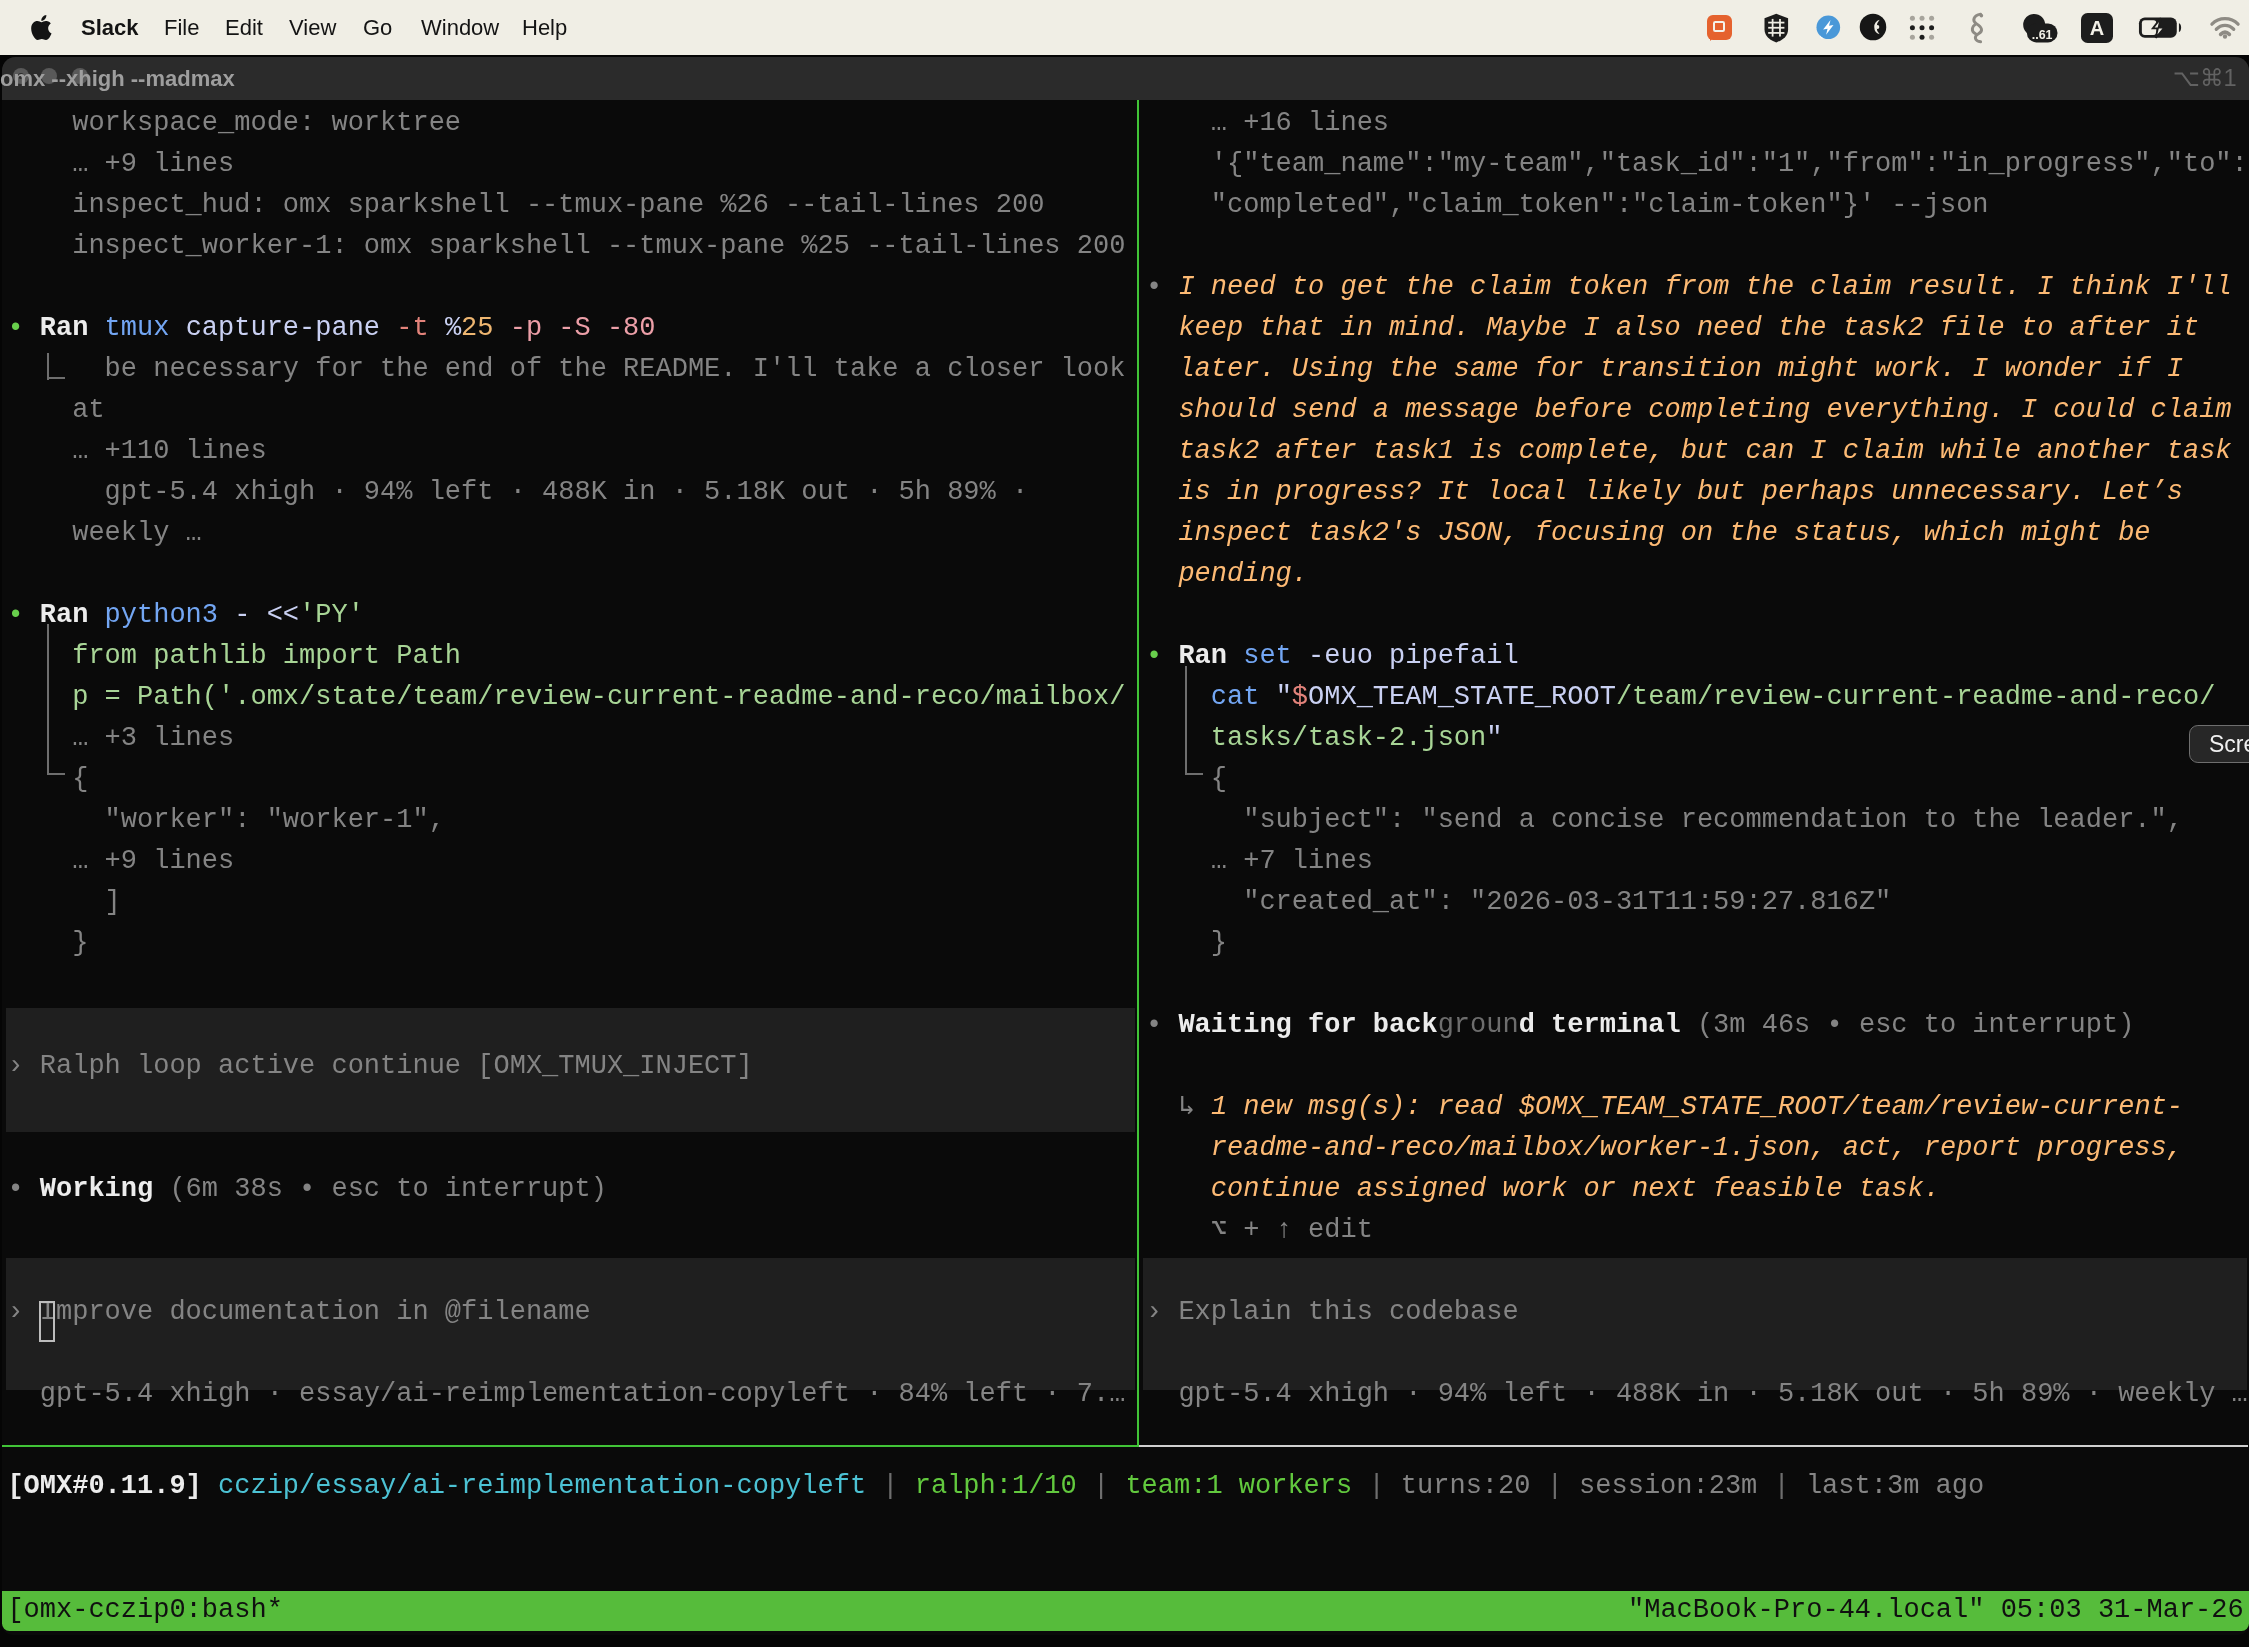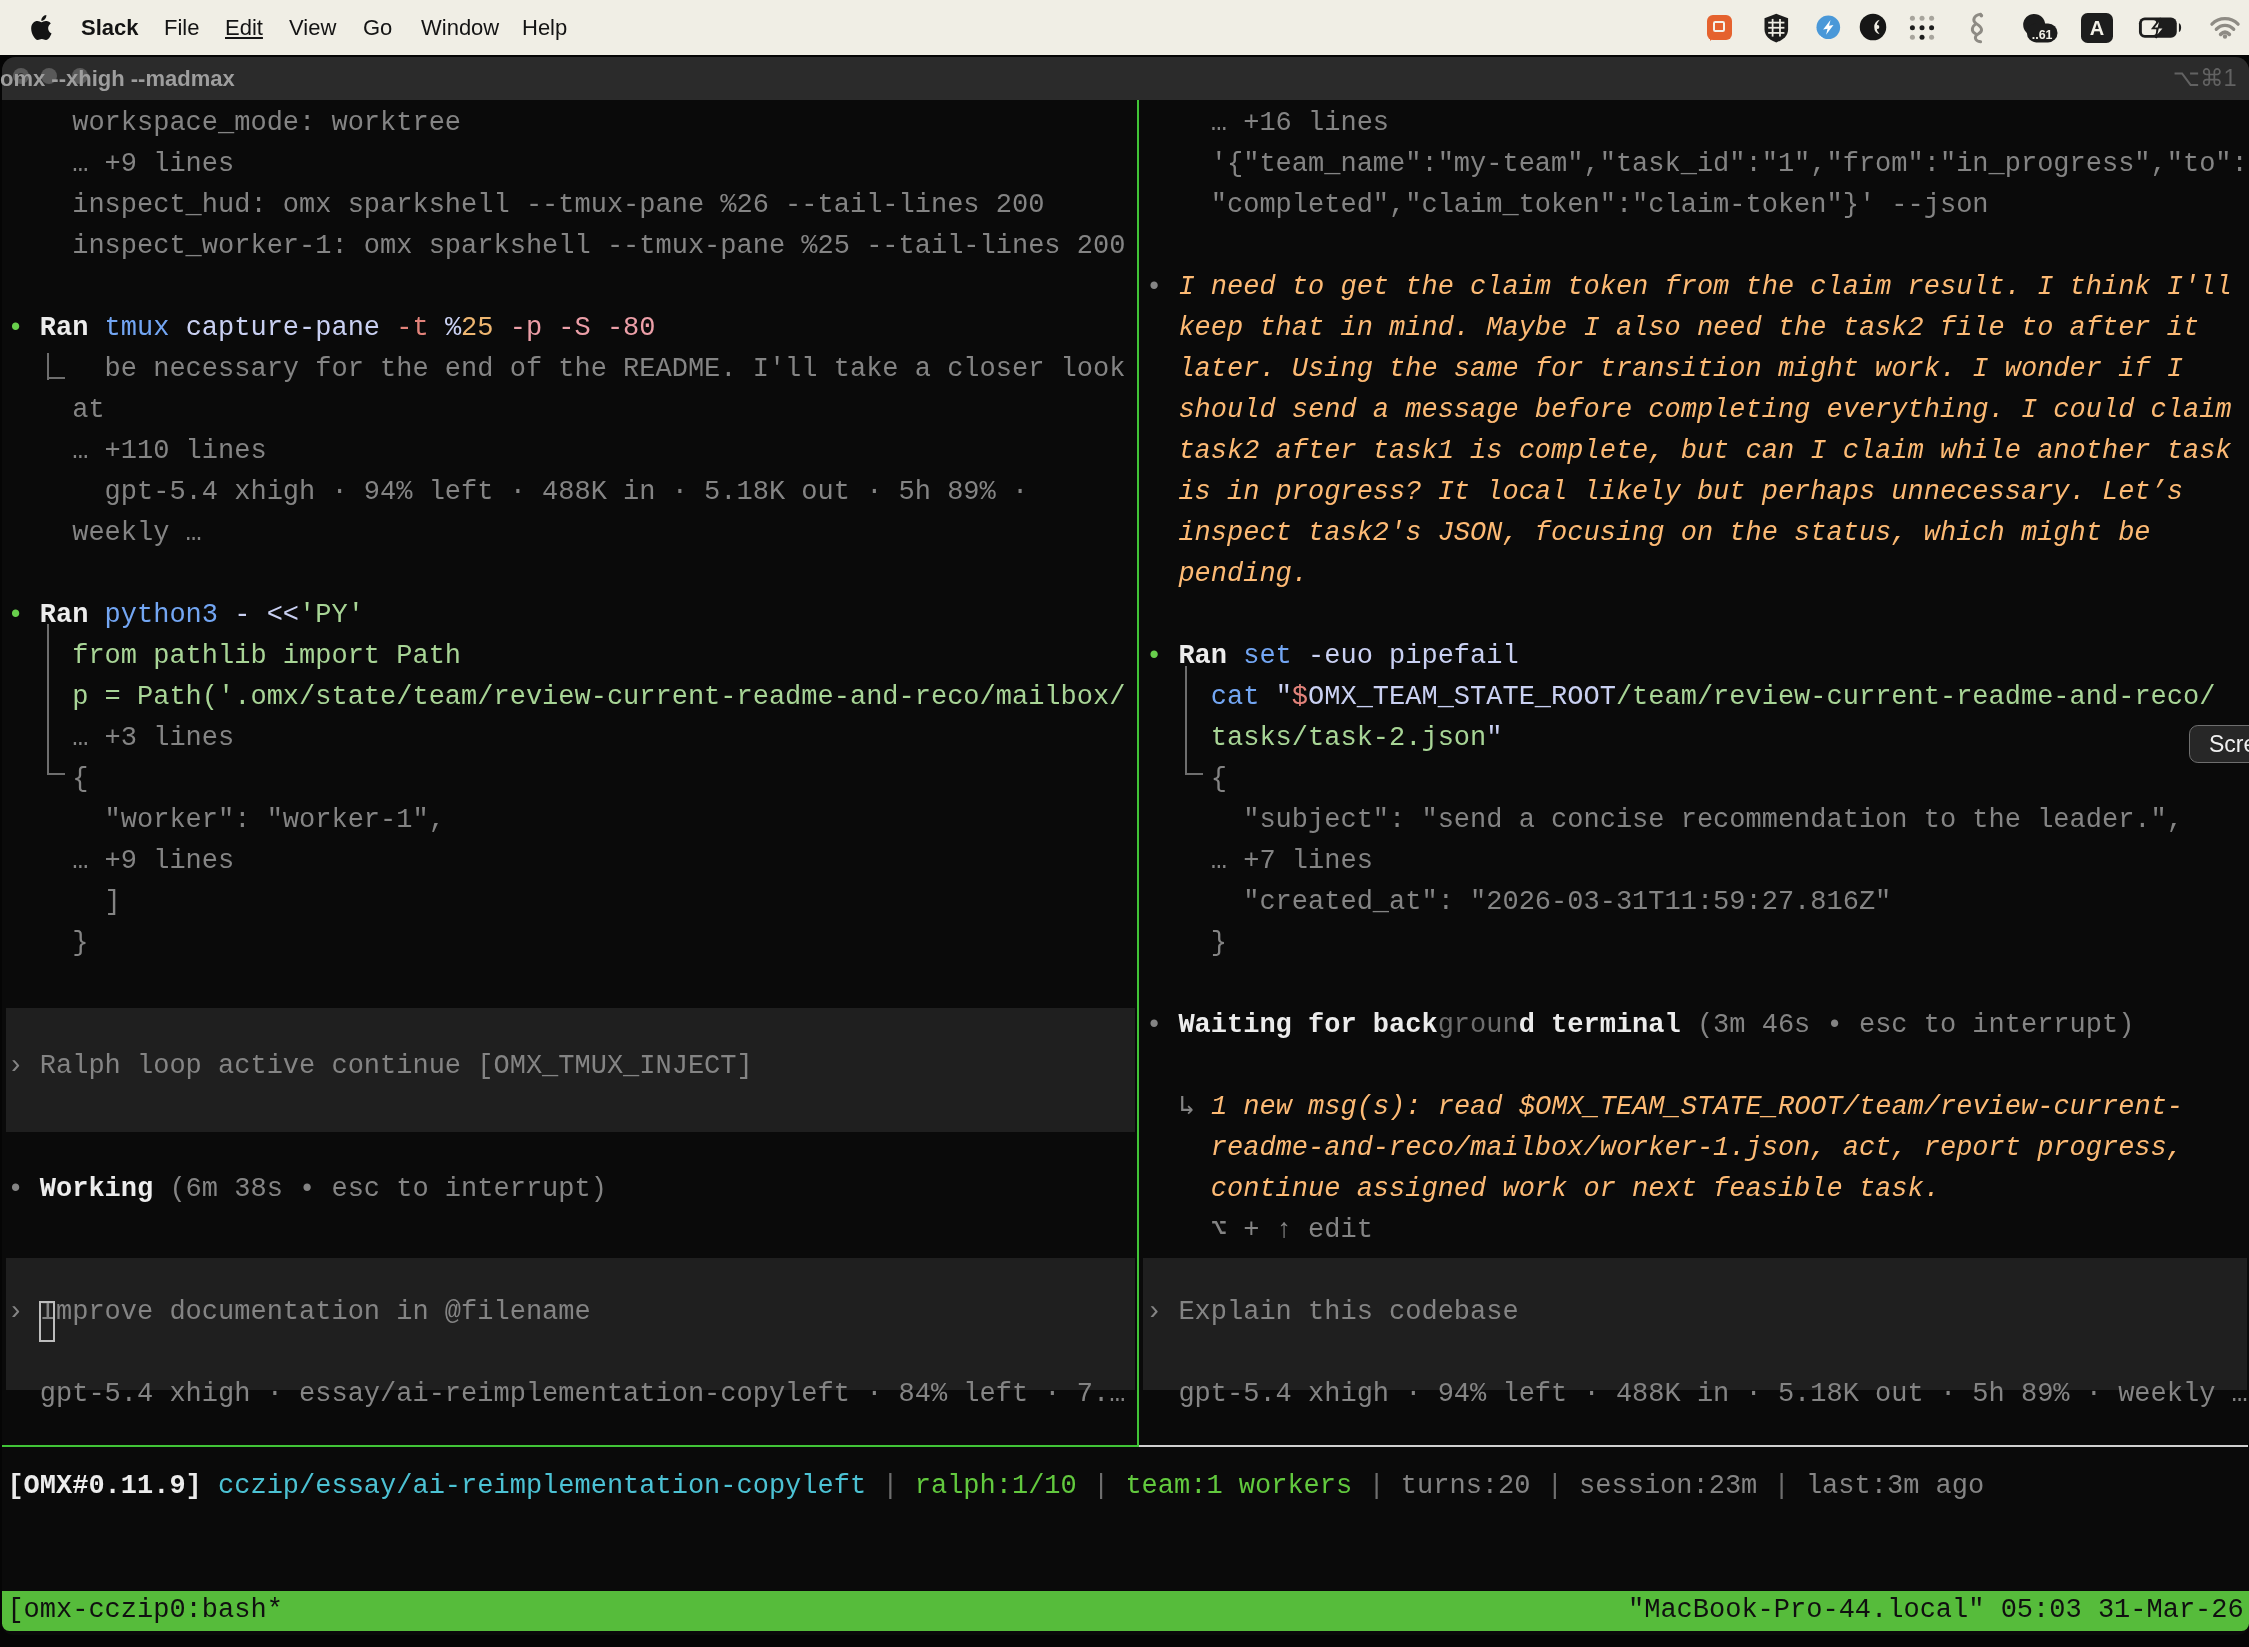--- a/index.html
+++ b/index.html
@@ -20,21 +20,21 @@
 .it{color:#fdba74;font-style:italic}
 .sans{font-family:"Liberation Sans",sans-serif}
 </style></head>
 <body>
 <div class="abs" style="left:0;top:0;width:2250px;height:55px;background:#f0eee5">
     <svg class="abs" style="left:31px;top:14.8px" width="20.7" height="25" viewBox="0 0 814 1000">
       <path fill="#141414" d="M788.1 340.9c-5.8 4.5-108.2 62.2-108.2 190.5 0 148.4 130.3 200.9 134.2 202.2-.6 3.2-20.7 71.9-68.7 141.9-42.8 61.6-87.5 123.1-155.5 123.1s-85.5-39.5-164-39.5c-76.5 0-103.7 40.8-165.9 40.8s-105.6-57-155.5-127C46.7 790.7 0 663 0 541.8c0-194.4 126.4-297.5 250.8-297.5 66.1 0 121.2 43.4 162.7 43.4 39.5 0 101.1-46 176.3-46 28.5 0 130.9 2.6 198.3 99.2zm-234-181.5c31.1-36.9 53.1-88.1 53.1-139.3 0-7.1-.6-14.3-1.9-20.1-50.6 1.9-110.8 33.7-147.1 75.8-28.5 32.4-55.1 83.6-55.1 135.5 0 7.8 1.3 15.6 1.9 18.1 3.2.6 8.4 1.3 13.6 1.3 45.4 0 102.5-30.4 135.5-71.3z"></path>
     </svg>
     <div class="abs sans" style="left:81px;top:0;height:55px;line-height:55px;font-size:22px;color:#141414;font-weight:bold">Slack</div>
     <div class="abs sans" style="left:164px;top:0;height:55px;line-height:55px;font-size:22px;color:#141414;">File</div>
-    <div class="abs sans" style="left:225px;top:0;height:55px;line-height:55px;font-size:22px;color:#141414;text-decoration:underline;">Edit</div>
+    <div class="abs sans" style="left:225px;top:0;height:55px;line-height:55px;font-size:22px;color:#141414;">Edit</div>
     <div class="abs sans" style="left:289px;top:0;height:55px;line-height:55px;font-size:22px;color:#141414;">View</div>
     <div class="abs sans" style="left:363px;top:0;height:55px;line-height:55px;font-size:22px;color:#141414;">Go</div>
     <div class="abs sans" style="left:421px;top:0;height:60px;line-height:55px;font-size:22px;color:#141414;">Window</div>
     <div class="abs sans" style="left:522px;top:0;height:55px;line-height:55px;font-size:22px;color:#141414;">Help</div>
     <div class="abs" style="left:1707px;top:14.8px;width:25px;height:25px;border-radius:5.9px;background:#e5622e"></div>
     <div class="abs" style="left:1713px;top:20.7px;width:11.8px;height:11px;border-radius:2.2px;border:2.6px solid #f4f2ea"></div>
     <div class="abs" style="left:1710px;top:35px;width:6.6px;height:5.9px;background:#e5622e;clip-path:polygon(0 100%,0 0,100% 0)"></div>
     <svg class="abs" style="left:1763px;top:13.3px" width="26.6" height="29.5" viewBox="0 0 36 40">
 <path d="M18 1 L34 7 V22 C34 32 26 37 18 40 C10 37 2 32 2 22 V7 Z" fill="#1c1c1c"></path>
 <g stroke="#efede4" stroke-width="2.4">

